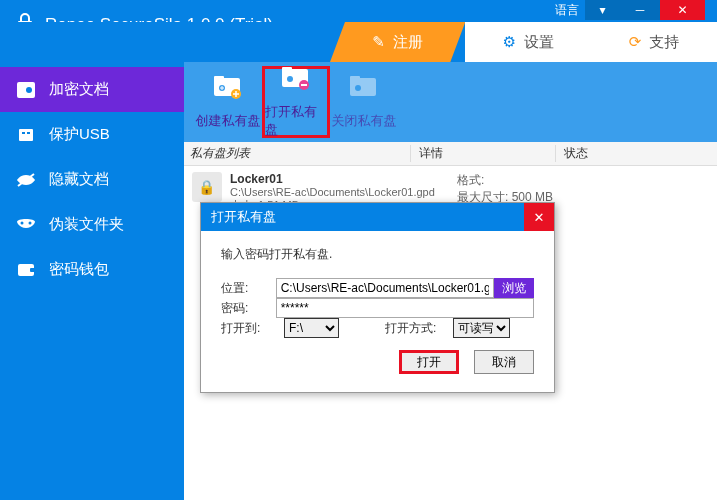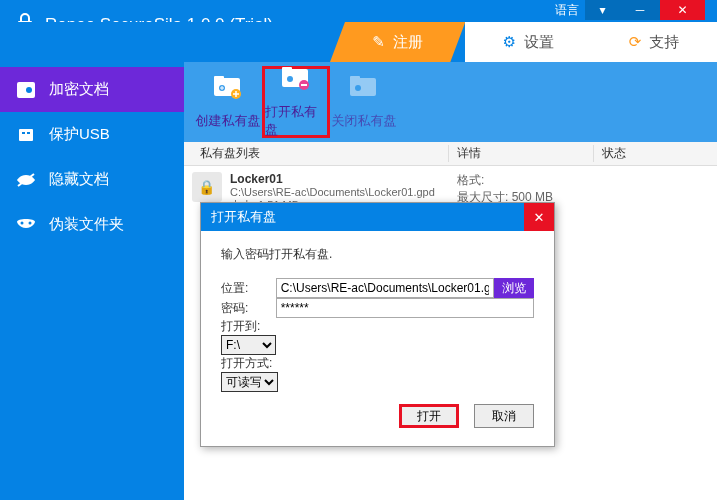--- a/index.html
+++ b/index.html
@@ -33,21 +33,21 @@
 .side-icon { width: 22px; height: 22px; display: flex; align-items: center; justify-content: center; }
 
 .main { flex: 1; background: #fff; display: flex; flex-direction: column; }
 .toolbar { height: 80px; background: #3a9eec; display: flex; align-items: center; padding-left: 10px; gap: 0; }
 .tool-btn { width: 68px; height: 72px; display: flex; flex-direction: column; align-items: center; justify-content: center; color: #4c1d95; font-size: 13px; gap: 5px; cursor: pointer; }
 .tool-btn .tb-icon { font-size: 26px; }
 .tool-btn.highlighted { border: 3px solid #e81123; }
 .tool-btn.disabled { opacity: 0.65; }
 
 .list-header { display: flex; background: #f5f5f5; border-bottom: 1px solid #ddd; height: 24px; align-items: center; font-size: 12px; color: #333; }
-.list-header .col1 { width: 265px; padding-left: 16px; border-right: 1px solid #ddd; }
+.list-header .col1 { width: 227px; padding-left: 6px; border-right: 1px solid #ddd; font-style: italic; }
 .list-header .col2 { width: 145px; padding-left: 8px; border-right: 1px solid #ddd; }
 .list-header .col3 { flex: 1; padding-left: 8px; }
 
 .list-row { display: flex; padding: 6px 0; font-size: 12px; color: #666; }
 .list-row .col1 { width: 265px; padding-left: 8px; display: flex; gap: 8px; }
 .list-row .col2 { width: 145px; padding-left: 8px; }
 .list-row .col3 { flex: 1; padding-left: 8px; color: #333; }
 .file-ic { width: 30px; height: 30px; background: #e8e8e8; border-radius: 3px; display: flex; align-items: center; justify-content: center; color: #0582e4; font-size: 14px; flex-shrink: 0; }
 .file-info .name { color: #333; font-weight: bold; }
 .file-info .path { font-size: 11px; }
@@ -58,21 +58,21 @@
 .dialog-body { padding: 15px 20px 18px 20px; font-size: 12px; color: #333; }
 .dialog-body .instruction { margin-bottom: 15px; }
 .frow { display: flex; align-items: center; margin-bottom: 0; }
 .frow .flabel { width: 55px; }
 .frow input[type="text"], .frow input[type="password"] { border: 1px solid #aaa; height: 20px; padding: 0 4px; font-size: 12px; }
 .loc-input { width: 220px; }
 .browse-btn { background: #6d28d9; color: #fff; border: none; height: 20px; width: 40px; font-size: 12px; cursor: pointer; }
 .pass-input { width: 260px; }
 .drive-sel { width: 55px; height: 20px; border: 1px solid #333; font-size: 12px; }
 .mode-sel { width: 57px; height: 20px; border: 1px solid #333; font-size: 12px; }
-.frow2 { display: flex; align-items: flex-start; margin-bottom: 12px; gap: 0; flex-direction: column; }
+.frow2 { display: flex; align-items: center; margin-bottom: 12px; gap: 8px; }
 .frow2 .flabel { width: 55px; }
 .frow2 .gap { width: 30px; }
 .frow2 .flabel2 { width: 60px; }
 .dialog-actions { display: flex; justify-content: flex-end; gap: 15px; margin-top: 5px; }
 .dbtn { width: 60px; height: 24px; border: 1px solid #888; background: #eee; font-size: 12px; cursor: pointer; }
 .dbtn.primary { border: 3px solid #e81123; }
 </style>
 </head>
 <body>
 
@@ -143,20 +143,29 @@
     <div class="side-item">
       <span class="side-icon">
           <svg width="22" height="14" viewBox="0 0 22 14">
             <path d="M2 4c0 0 2 6 9 6s9-6 9-6c0-2-4-3-9-3S2 2 2 4z" fill="#fff"></path>
             <circle cx="7" cy="5" r="1.5" fill="#0582e4"></circle>
             <circle cx="15" cy="5" r="1.5" fill="#0582e4"></circle>
           </svg>
         </span>
       <span>伪装文件夹</span>
     </div>
+    <div class="side-item">
+      <span class="side-icon">
+          <svg width="20" height="16" viewBox="0 0 20 16">
+            <rect x="2" y="2" width="16" height="12" rx="2" fill="#fff"></rect>
+            <rect x="14" y="6" width="5" height="4" rx="1" fill="#0582e4"></rect>
+          </svg>
+        </span>
+      <span>密码钱包</span>
+    </div>
   </div>
 
   <div class="main">
     <div class="toolbar">
       <div class="tool-btn">
         <span class="tb-icon"><svg width="32" height="26" viewBox="0 0 32 26">
               <rect x="2" y="4" width="26" height="18" rx="2" fill="#fff"></rect>
               <rect x="2" y="2" width="10" height="6" rx="1" fill="#fff"></rect>
               <circle cx="10" cy="14" r="3" fill="#3a9eec"></circle>
               <path d="M10 12v4M8 14h4" stroke="#fff"></path>

